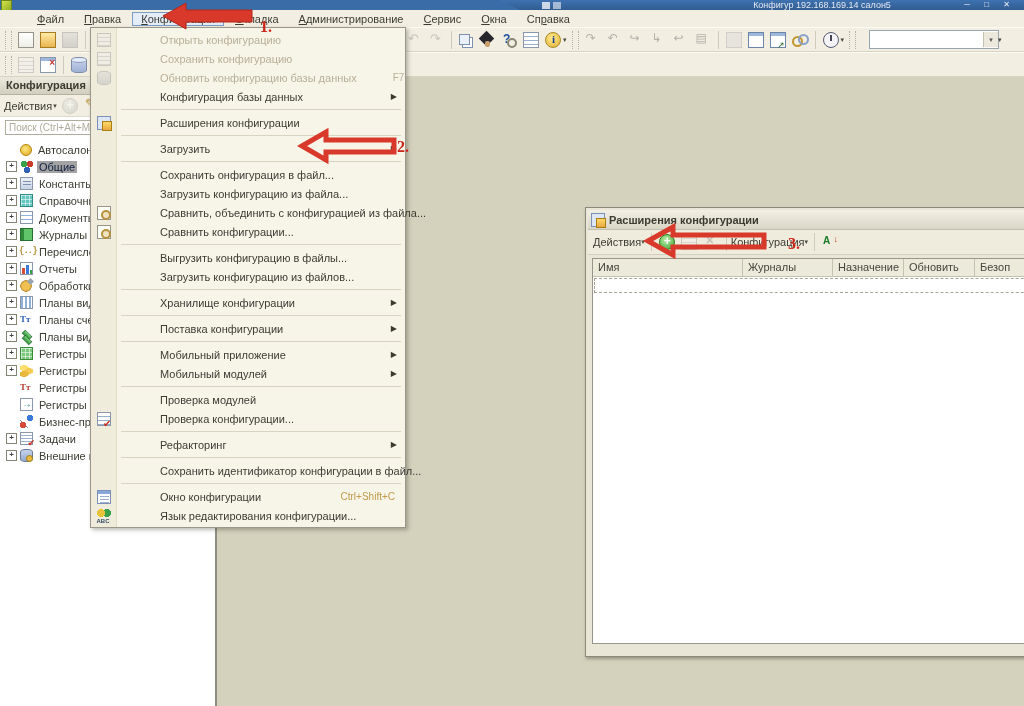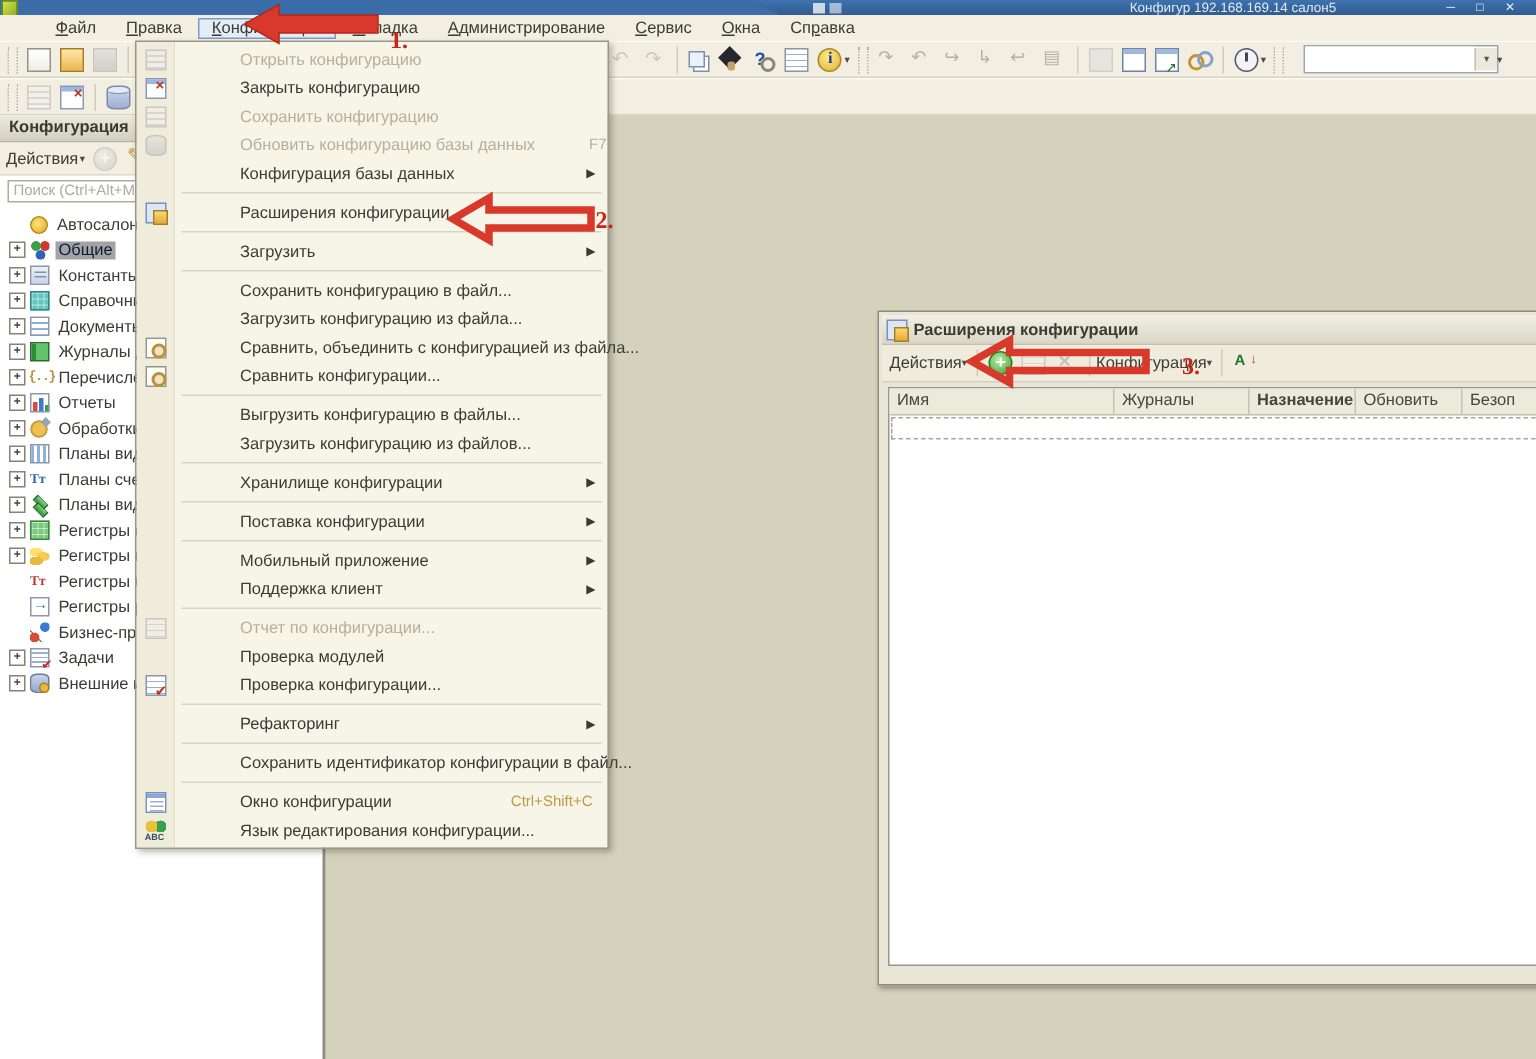--- a/index.html
+++ b/index.html
@@ -391,26 +391,20 @@
       </div>
   </div>
 
   <div class="menu" id="config-menu">
       <div class="mi mdis">
         <span class="mg">
           <span class="ico sm i-open-config dis"></span>
         </span>
         <span class="ml">Открыть конфигурацию</span>
       </div>
-      <div class="mi">
-        <span class="mg">
-          <span class="ico sm i-close-config"></span>
-        </span>
-        <span class="ml">Закрыть конфигурацию</span>
-      </div>
       <div class="mi mdis">
         <span class="mg">
           <span class="ico sm i-save-config dis"></span>
         </span>
         <span class="ml">Сохранить конфигурацию</span>
       </div>
       <div class="mi mdis">
         <span class="mg">
           <span class="ico sm i-db-update dis"></span>
         </span>
@@ -431,21 +425,21 @@
       </div>
       <div class="msep"></div>
       <div class="mi">
         <span class="mg"></span>
         <span class="ml">Загрузить</span>
         <span class="marr">▶</span>
       </div>
       <div class="msep"></div>
       <div class="mi">
         <span class="mg"></span>
-        <span class="ml">Сохранить конфигурацию в файл...</span>
+        <span class="ml">Сохранить онфигурация в файл...</span>
       </div>
       <div class="mi">
         <span class="mg"></span>
         <span class="ml">Загрузить конфигурацию из файла...</span>
       </div>
       <div class="mi">
         <span class="mg">
           <span class="ico sm i-compare-merge"></span>
         </span>
         <span class="ml">Сравнить, объединить с конфигурацией из файла...</span>
@@ -478,30 +472,24 @@
         <span class="marr">▶</span>
       </div>
       <div class="msep"></div>
       <div class="mi">
         <span class="mg"></span>
         <span class="ml">Мобильный приложение</span>
         <span class="marr">▶</span>
       </div>
       <div class="mi">
         <span class="mg"></span>
-        <span class="ml">Поддержка клиент</span>
-        <span class="marr">▶</span>
-      </div>
-      <div class="msep"></div>
-      <div class="mi mdis">
-        <span class="mg">
-          <span class="ico sm i-report dis"></span>
-        </span>
-        <span class="ml">Отчет по конфигурации...</span>
-      </div>
+        <span class="ml">Мобильный модулей</span>
+        <span class="marr">▶</span>
+      </div>
+      <div class="msep"></div>
       <div class="mi">
         <span class="mg"></span>
         <span class="ml">Проверка модулей</span>
       </div>
       <div class="mi">
         <span class="mg">
           <span class="ico sm i-config-check"></span>
         </span>
         <span class="ml">Проверка конфигурации...</span>
       </div>
@@ -547,21 +535,21 @@
       <span class="tsep"></span>
       <span class="lbl">Конфигурация</span>
       <span class="dd">▾</span>
       <span class="tsep"></span>
       <span class="ico i-update-ext"></span>
     </div>
     <div class="dlg-table">
       <div class="cols" id="dlg-cols">
           <div class="th" style="width: 150px;">Имя</div>
           <div class="th" style="width: 90px;">Журналы</div>
-          <div class="th" style="width: 71px; font-weight: bold;">Назначение</div>
+          <div class="th" style="width: 71px;">Назначение</div>
           <div class="th" style="width: 71px;">Обновить</div>
           <div class="th" style="width: 110px;">Безоп</div>
         </div>
       <div class="empty-row"></div>
     </div>
   </div>
 
   <svg class="annot">
     <polygon points="163,16 186,3 186,10 252,10 252,22 186,22 186,29" fill="#d8392b" stroke="#b52618" stroke-width="1"></polygon>
     <text x="260" y="32" font-family="Liberation Serif,serif" font-weight="bold" font-size="16" fill="#cc2418">1.</text>

